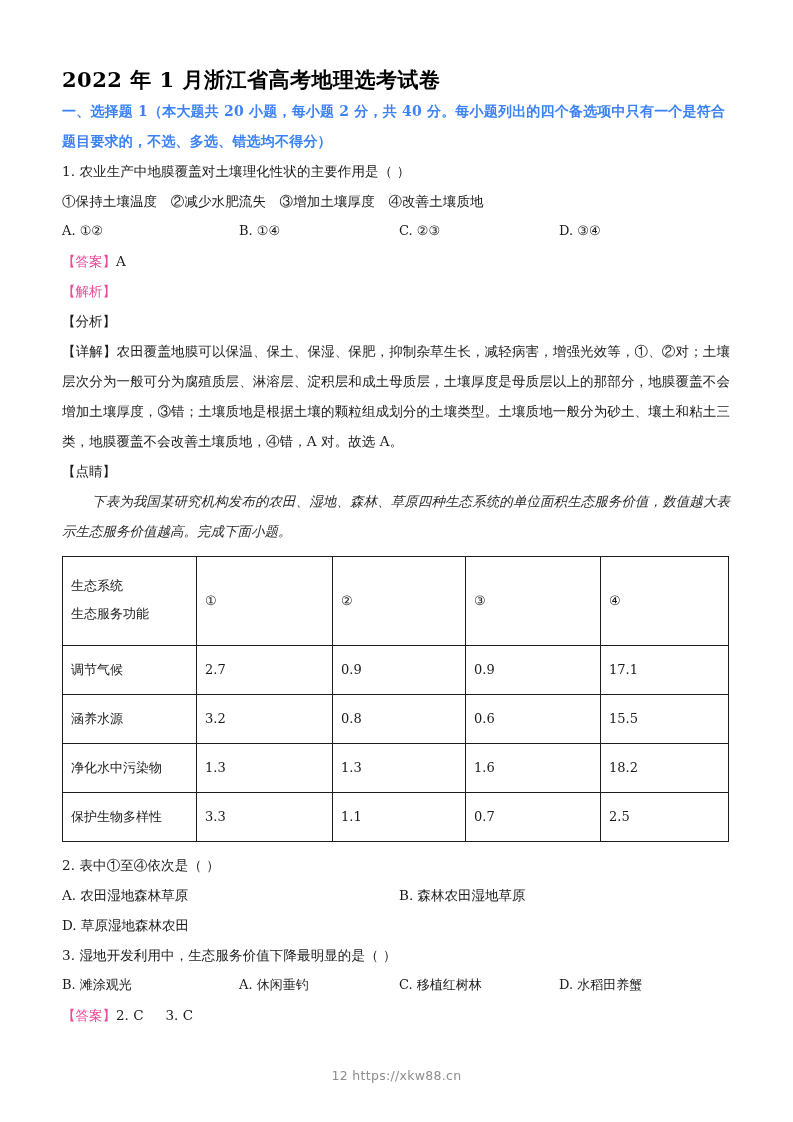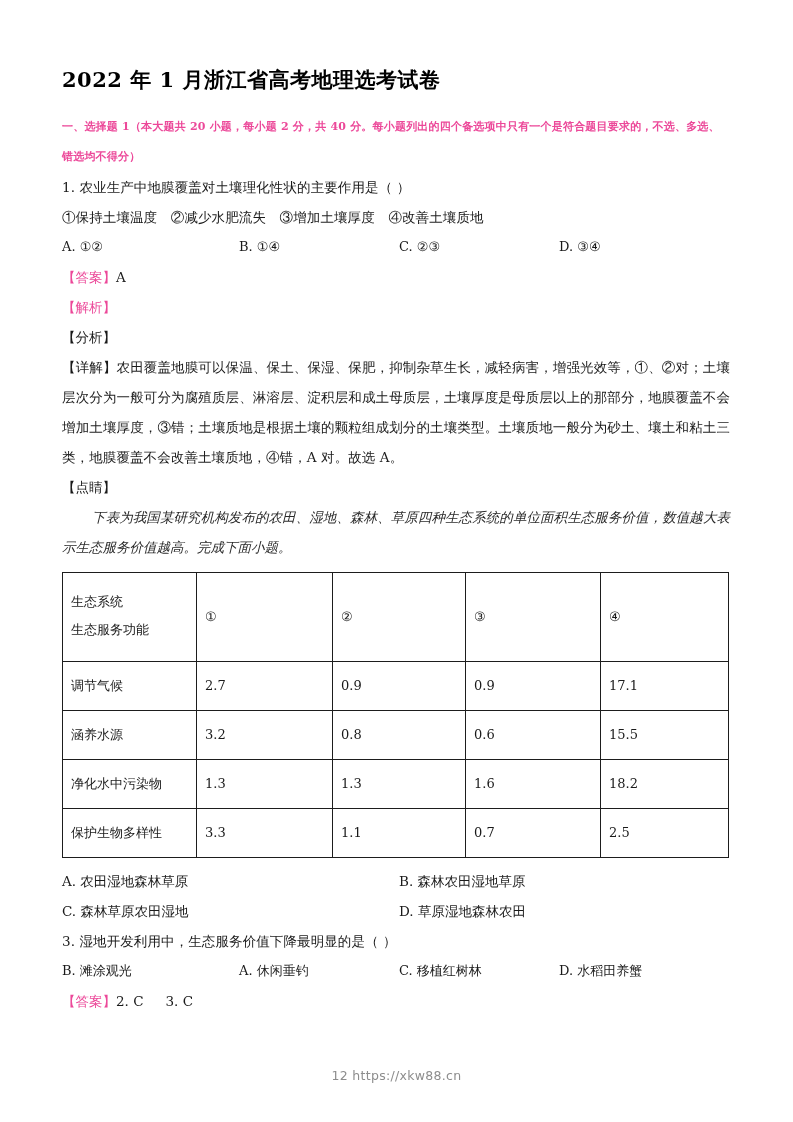--- a/index.html
+++ b/index.html
@@ -38,26 +38,25 @@
     letter-spacing: 0.5px;
     margin: 0;
     padding-top: 64px;
     padding-bottom: 0;
     line-height: 1.5;
     color: #000;
   }
 
   
   .section-head {
-    font-size: 11px;
+    font-size: 14px;
     font-weight: bold;
     line-height: 30px;
-    margin-top: 16px;
     letter-spacing: 0.2px;
-    color: #ec4899;
+    color: #3b82f6;
   }
 
   
   .line {
     font-size: 13.5px;
     line-height: 30px;
     letter-spacing: 0.1px;
     white-space: nowrap;
   }
   .para {
@@ -263,27 +262,27 @@
           <td class="num">3.3</td>
           <td class="num">1.1</td>
           <td class="num">0.7</td>
           <td class="num">2.5</td>
         </tr>
       </tbody>
     </table>
 
     <div class="spacer-sm"></div>
 
+    <div class="line">2. 表中①至④依次是（     ）</div>
 
     <div class="opt-row-2">
       <span class="opt">A. 农田湿地森林草原</span>
       <span class="opt">B. 森林农田湿地草原</span>
     </div>
     <div class="opt-row-2">
-      <span class="opt">C. 森林草原农田湿地</span>
       <span class="opt">D. 草原湿地森林农田</span>
     </div>
 
     <div class="line">3. 湿地开发利用中，生态服务价值下降最明显的是（     ）</div>
 
     <div class="opt-row-4">
       <span class="opt">B. 滩涂观光</span>
       <span class="opt">A. 休闲垂钓</span>
       <span class="opt">C. 移植红树林</span>
       <span class="opt">D. 水稻田养蟹</span>

